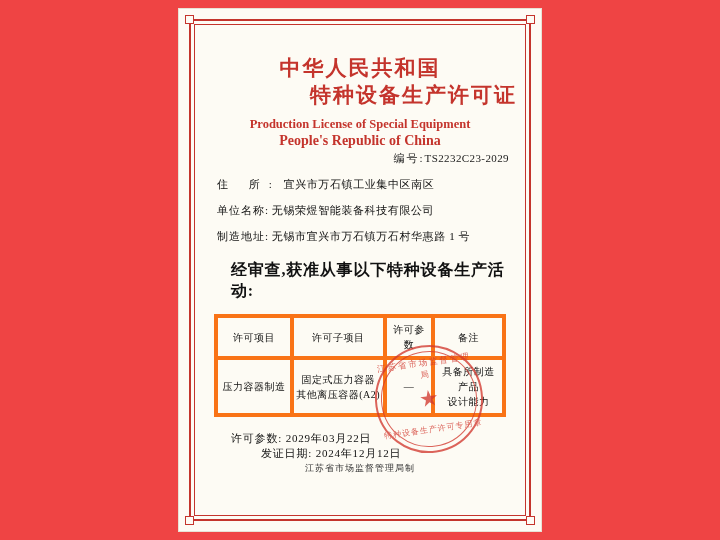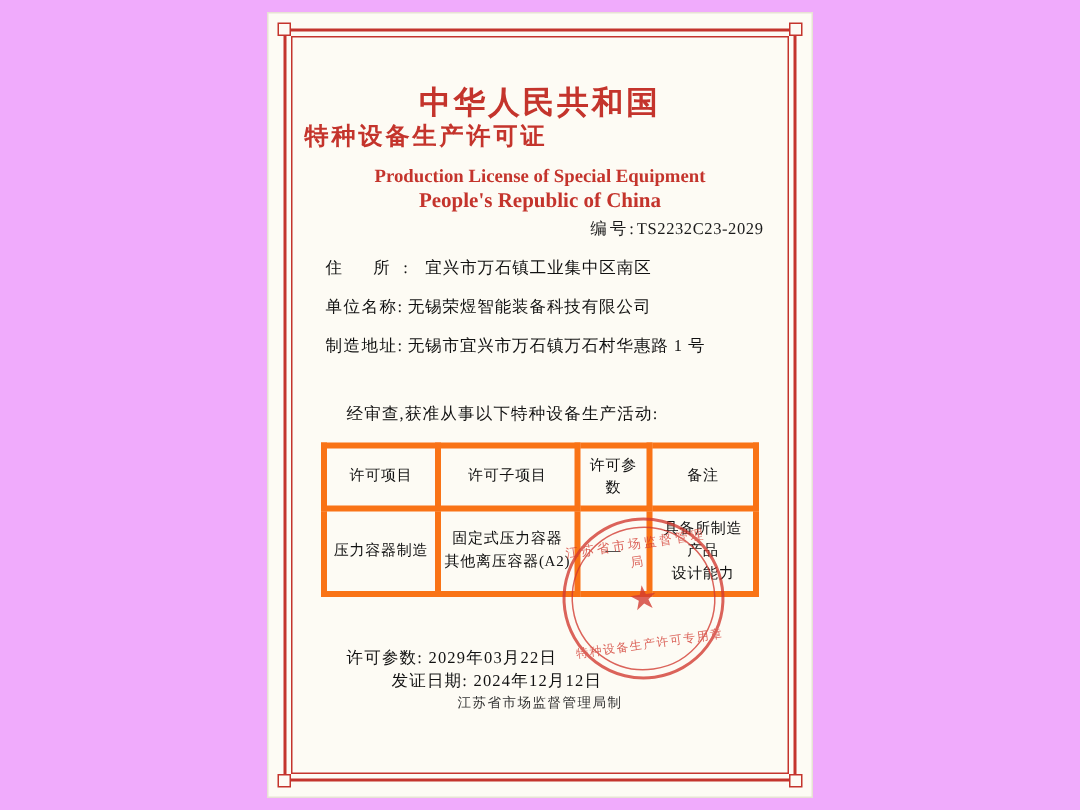--- a/index.html
+++ b/index.html
@@ -10,21 +10,21 @@
     width: 720px;
     height: 540px;
     background: #ffffff;
     font-family: "Liberation Serif", "DejaVu Serif", serif;
     overflow: hidden;
   }
   .page {
     position: relative;
     width: 720px;
     height: 540px;
-    background: #f0abfc;
+    background: #ef4444;
   }
   
   .cert {
     position: absolute;
     left: 178px;
     top: 8px;
     width: 364px;
     height: 524px;
     background: #fdfbf4;
     border: 1px solid #e7e2d4;
@@ -74,23 +74,23 @@
     text-align: center;
     color: #c4342c;
     font-size: 21px;
     letter-spacing: 2px;
     font-weight: bold;
     margin-top: 22px;
     line-height: 1.25;
     font-family: "DejaVu Serif", "Liberation Serif", serif;
   }
   .title-cn2 {
-    text-align: left;
+    text-align: right;
     color: #c4342c;
-    font-size: 16px;
+    font-size: 21px;
     letter-spacing: 2px;
     font-weight: bold;
     line-height: 1.3;
     font-family: "DejaVu Serif", "Liberation Serif", serif;
   }
   .title-en1 {
     text-align: center;
     color: #c4342c;
     font-size: 12.5px;
     font-weight: bold;
@@ -128,25 +128,26 @@
   .field .flabel {
     display: inline-block;
     letter-spacing: 1px;
   }
   .field .fvalue {
     letter-spacing: 0.6px;
   }
   .field-addr .flabel { letter-spacing: 9px; }
 
   .para {
-    margin-top: 30px;
-    font-size: 11px;
+    margin-top: 16px;
+    font-size: 16px;
     padding-left: 28px;
     letter-spacing: 0.8px;
     color: #111;
+    font-weight: bold;
   }
 
   table.lic {
     margin: 12px auto 0 auto;
     width: 292px;
     border-collapse: collapse;
     font-size: 10px;
     color: #111;
   }
   table.lic th, table.lic td {

